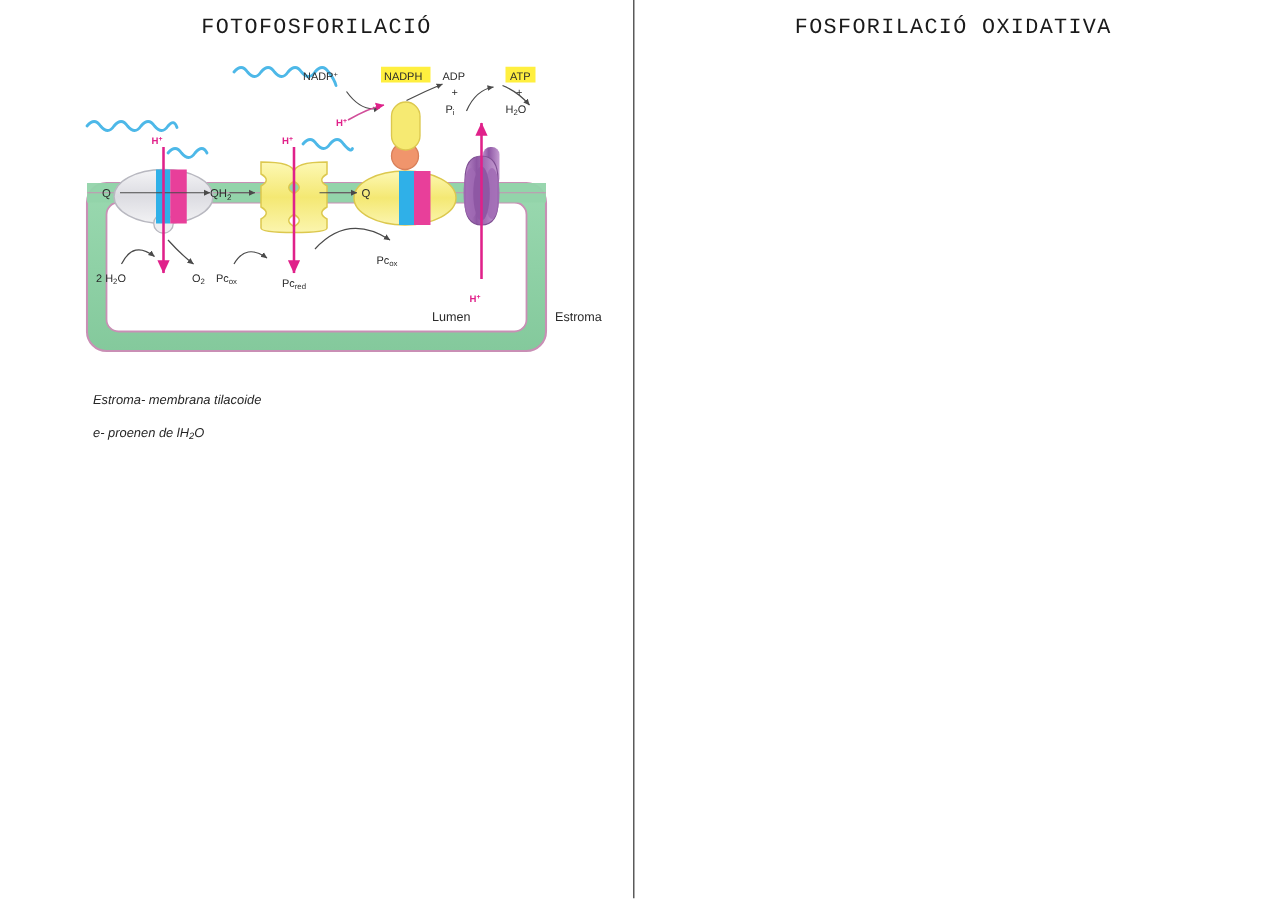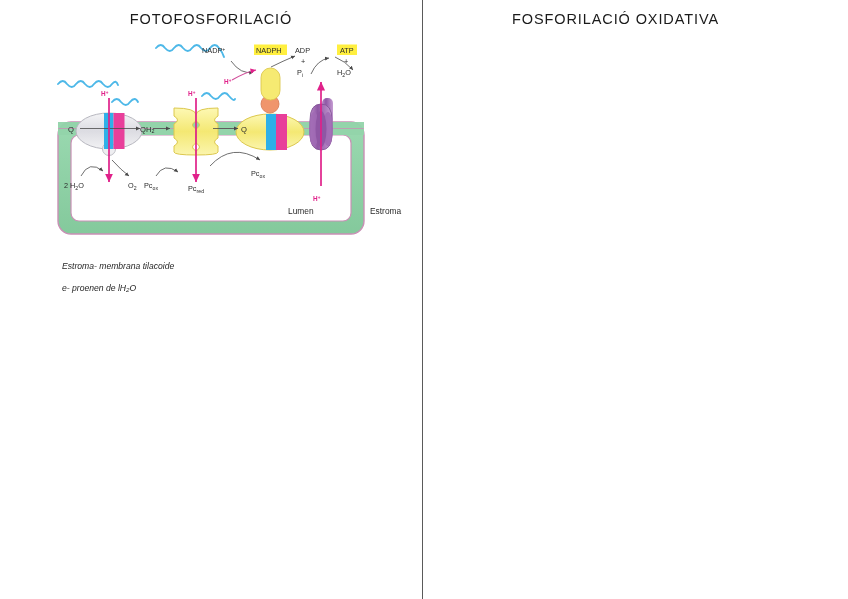--- a/index.html
+++ b/index.html
@@ -15,38 +15,38 @@
     overflow: hidden;
     font-family: "Liberation Sans", sans-serif;
     color: #2b2b2b;
   }
   .page {
     position: absolute;
     inset: 0;
   }
   .panel { position: absolute; top: 0; height: 599px; }
   #panel-left  { left: 0;   width: 422px; }
-  #panel-right { left: 403px; width: 425px; }
+  #panel-right { left: 423px; width: 425px; }
 
   .divider {
     position: absolute;
     left: 422px; top: 0;
     width: 1px; height: 599px;
     background: #5a5a5a;
   }
 
   .panel-title {
     position: absolute;
     top: 11px;
     width: 100%;
     text-align: center;
     font-size: 14.5px;
     letter-spacing: .9px;
     color: #1a1a1a;
-    font-family: Liberation Sans, sans-serif;
+    font-family: Liberation Mono, monospace;
   }
 
   
   .figure { position: absolute; }
   #fig-left  { left: 52px; top: 36px;  width: 350px; height: 205px; }
 
   .fig-svg { display:block; width:100%; height:100%; }
 
   
   .caption { position: absolute; font-size: 8.6px; color: #262626; line-height: 1; font-style: italic; }

